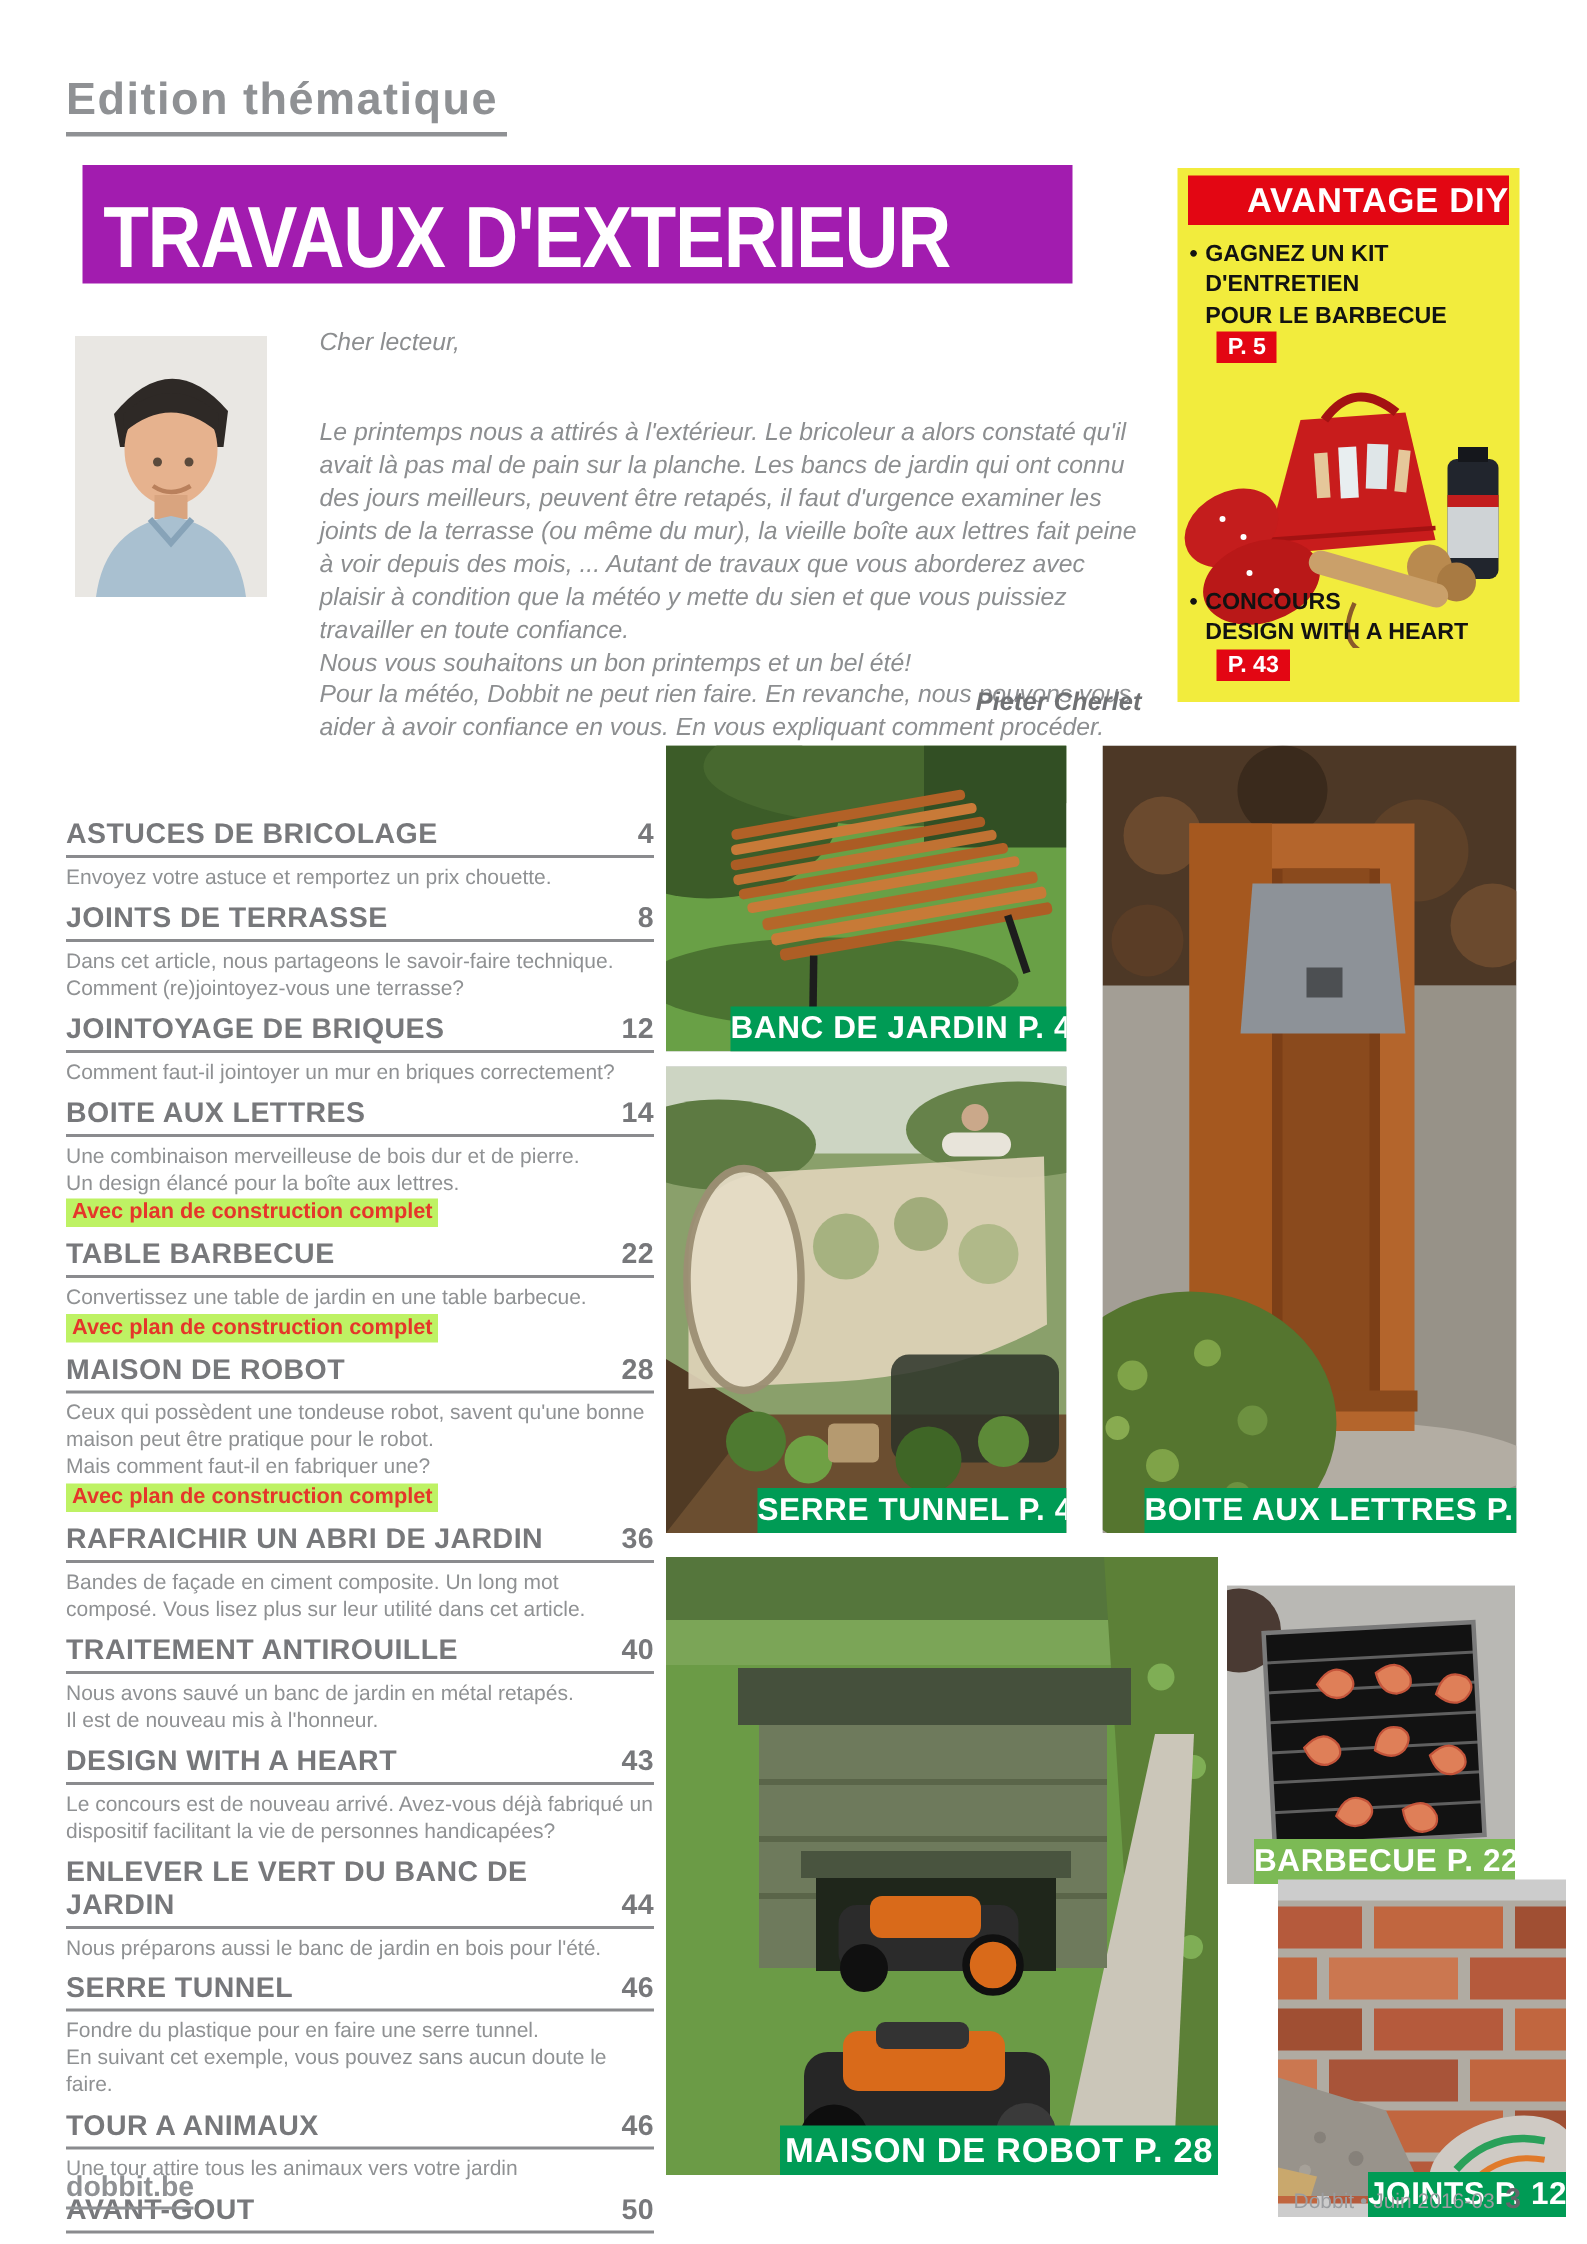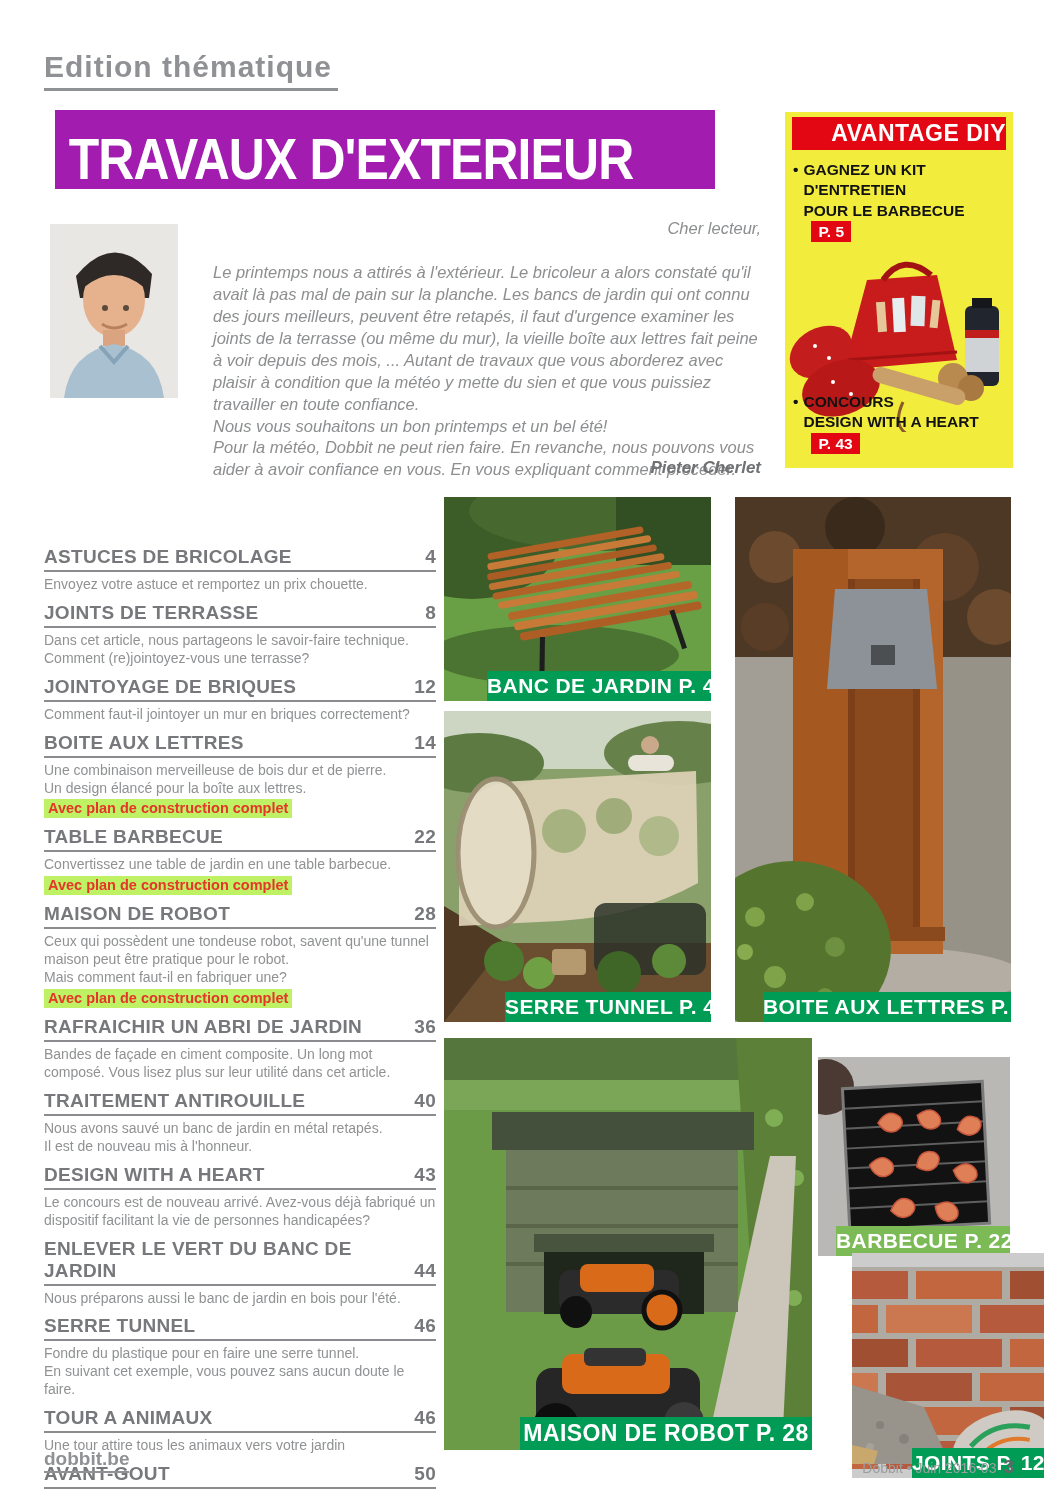--- a/index.html
+++ b/index.html
@@ -14,21 +14,21 @@
   
   .title-band { position:absolute; left:55px; top:110px; width:660px; height:79px; background:#a21caf; }
   .title-band .title-text { display:inline-block; font-size:58px; font-weight:bold; color:#ffffff;
             line-height:97px; padding-left:16px; letter-spacing:-1px; white-space:nowrap;
             transform:scaleX(.86); transform-origin:left center; }
 
   
   .portrait { position:absolute; left:50px; top:224px; width:128px; height:174px; background:#e9e7e3; }
   .letter { position:absolute; left:213px; top:218px; width:548px; font-style:italic;
             color:#8c8e90; font-size:16.5px; line-height:1.33; }
-  .letter .salutation { margin-bottom:22px;text-align:right; }
+  .letter .salutation { margin-bottom:38px; }
   .letter p { margin:0; }
   .signature { position:absolute; left:213px; top:458px; width:548px; text-align:right;
             font-size:17px; font-weight:bold; font-style:italic; color:#6f7173; }
 
   
   .promo { position:absolute; left:785px; top:112px; width:228px; height:356px; background:#f2ec3d; }
   .promo-header { margin:5px 7px 0 7px; background:#e30613; color:#fff; text-align:right;
             font-size:23px; font-weight:bold; height:33px; line-height:33px; letter-spacing:.5px; }
   .promo-item { position:absolute; left:8px; right:6px; display:flex; gap:5px;
             font-size:15.5px; font-weight:bold; color:#121212; line-height:1.32; }
@@ -202,21 +202,21 @@
         </div>
         <div class="toc-desc">Convertissez une table de jardin en une table barbecue.</div>
         <div class="toc-plan">Avec plan de construction complet</div>
       </div>
 
       <div class="toc-entry">
         <div class="toc-head">
           <span class="toc-title">MAISON DE ROBOT</span>
           <span class="toc-page">28</span>
         </div>
-        <div class="toc-desc">Ceux qui possèdent une tondeuse robot, savent qu'une tunnel maison peut être pratique pour le robot.
+        <div class="toc-desc">Ceux qui possèdent une tondeuse robot, savent qu'une bonne maison peut être pratique pour le robot.
 Mais comment faut-il en fabriquer une?</div>
         <div class="toc-plan">Avec plan de construction complet</div>
       </div>
 
       <div class="toc-entry">
         <div class="toc-head">
           <span class="toc-title">RAFRAICHIR UN ABRI DE JARDIN</span>
           <span class="toc-page">36</span>
         </div>
         <div class="toc-desc">Bandes de façade en ciment composite. Un long mot composé. Vous lisez plus sur leur utilité dans cet article.</div>

